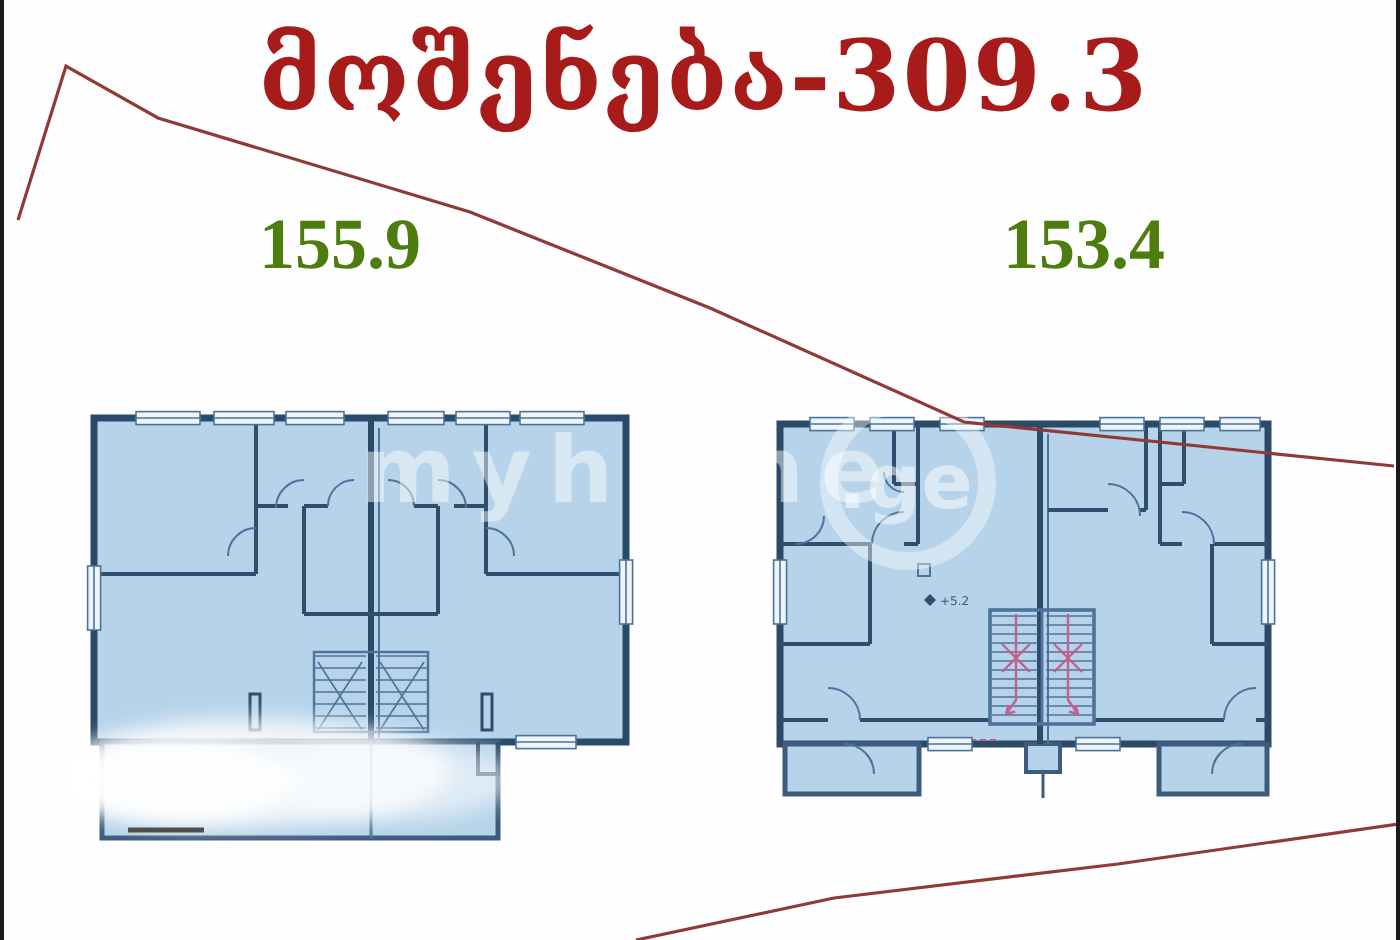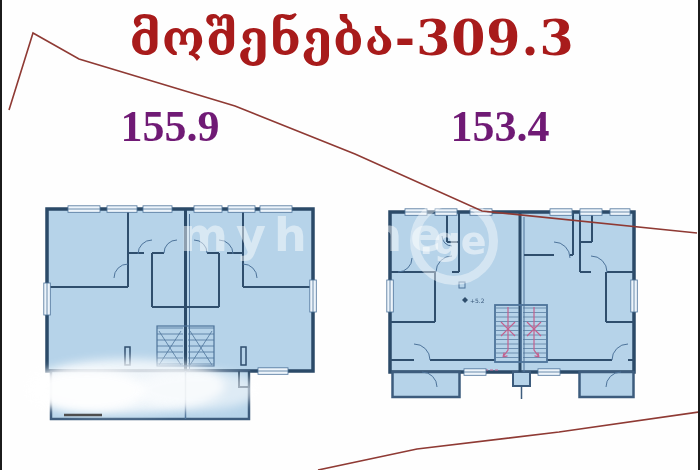--- a/index.html
+++ b/index.html
@@ -9,24 +9,24 @@
     font-family:"Liberation Serif","DejaVu Serif",serif;
   }
   .title{
     position:absolute;left:0;top:10px;width:700px;text-align:center;
     font-family:"DejaVu Serif","DejaVu Sans",serif;font-weight:700;
     font-size:49px;letter-spacing:1px;color:#a81b1b;line-height:1.15;
   }
   .area-label{
     position:absolute;top:101px;width:100px;text-align:center;
     font-family:"Liberation Serif","DejaVu Serif",serif;font-weight:600;
-    font-size:44px;color:#701a75;
+    font-size:36px;color:#4d7c0f;
   }
   #area-left{left:118px;}
-  #area-right{left:448px;}
+  #area-right{left:490px;}
   svg{position:absolute;left:0;top:0;pointer-events:none;}
   .wm{
     position:absolute;left:178px;top:208px;
     font-family:"DejaVu Sans","Liberation Sans",sans-serif;font-weight:700;
     font-size:46px;letter-spacing:8px;color:rgba(255,255,255,0.47);
     pointer-events:none;white-space:nowrap;
   }
   .wm-circle{
     position:absolute;left:408px;top:197px;width:88px;height:88px;box-sizing:border-box;
     border:9px solid rgba(255,255,255,0.42);border-radius:50%;

